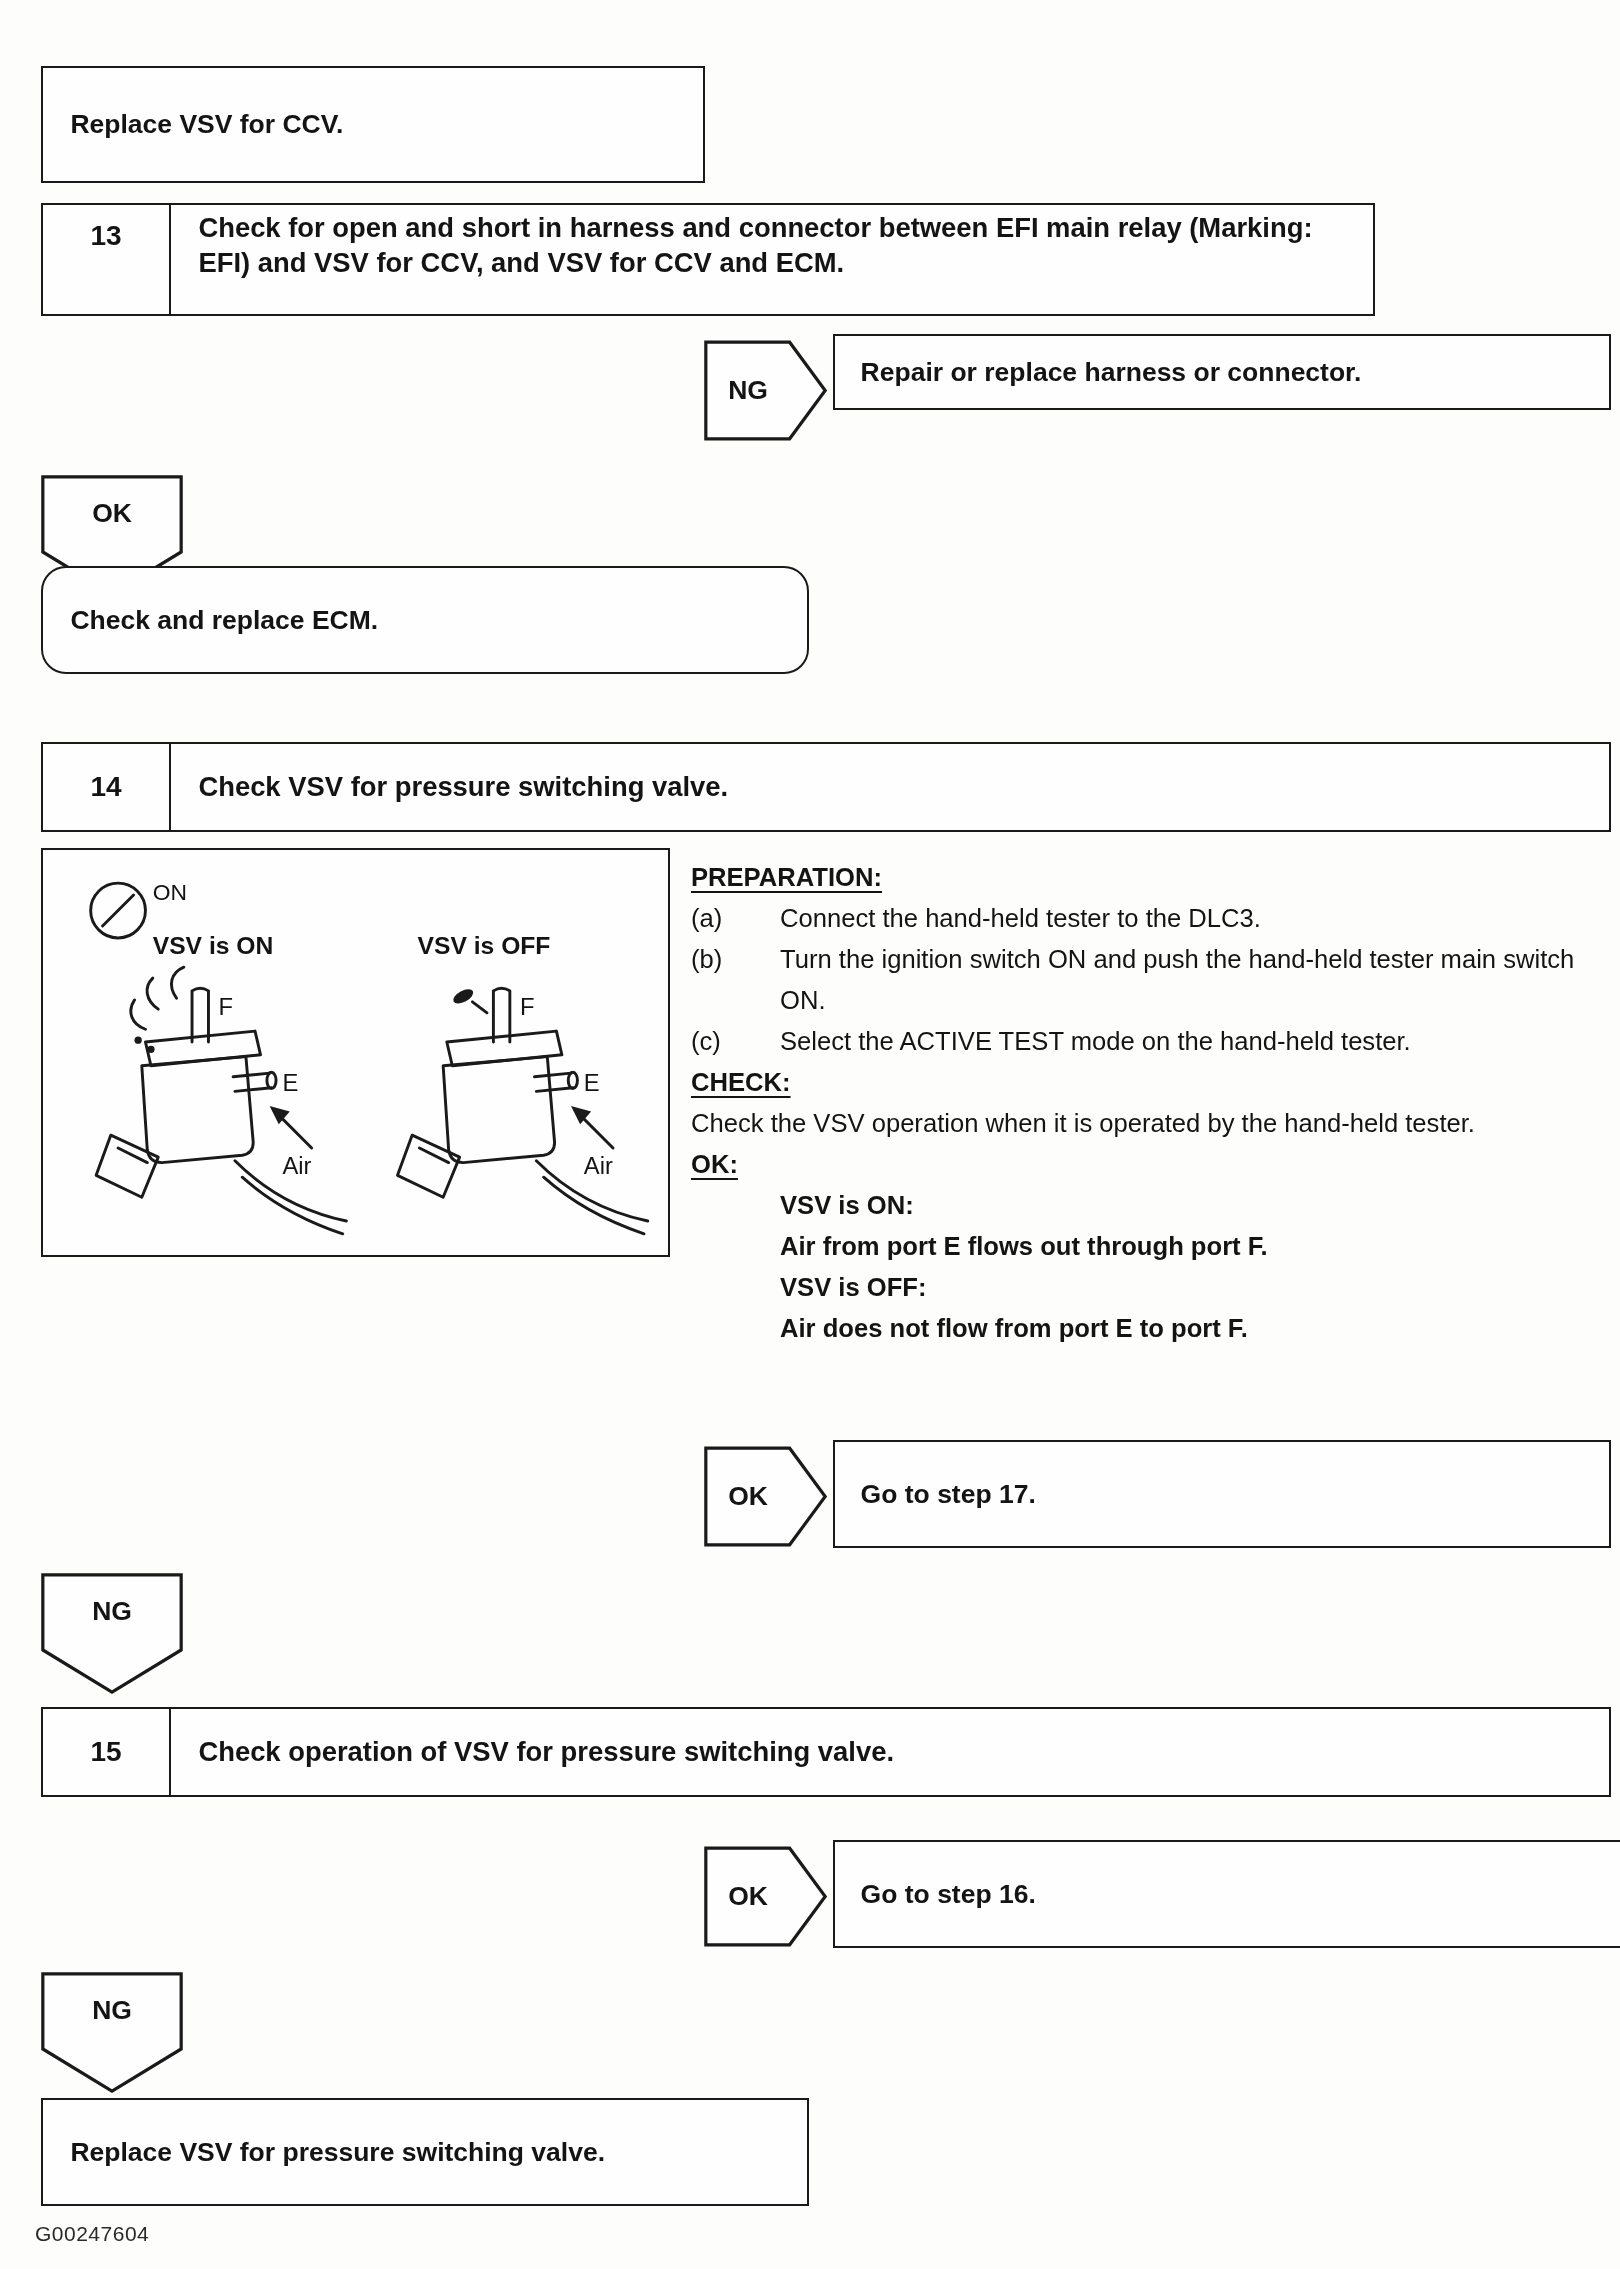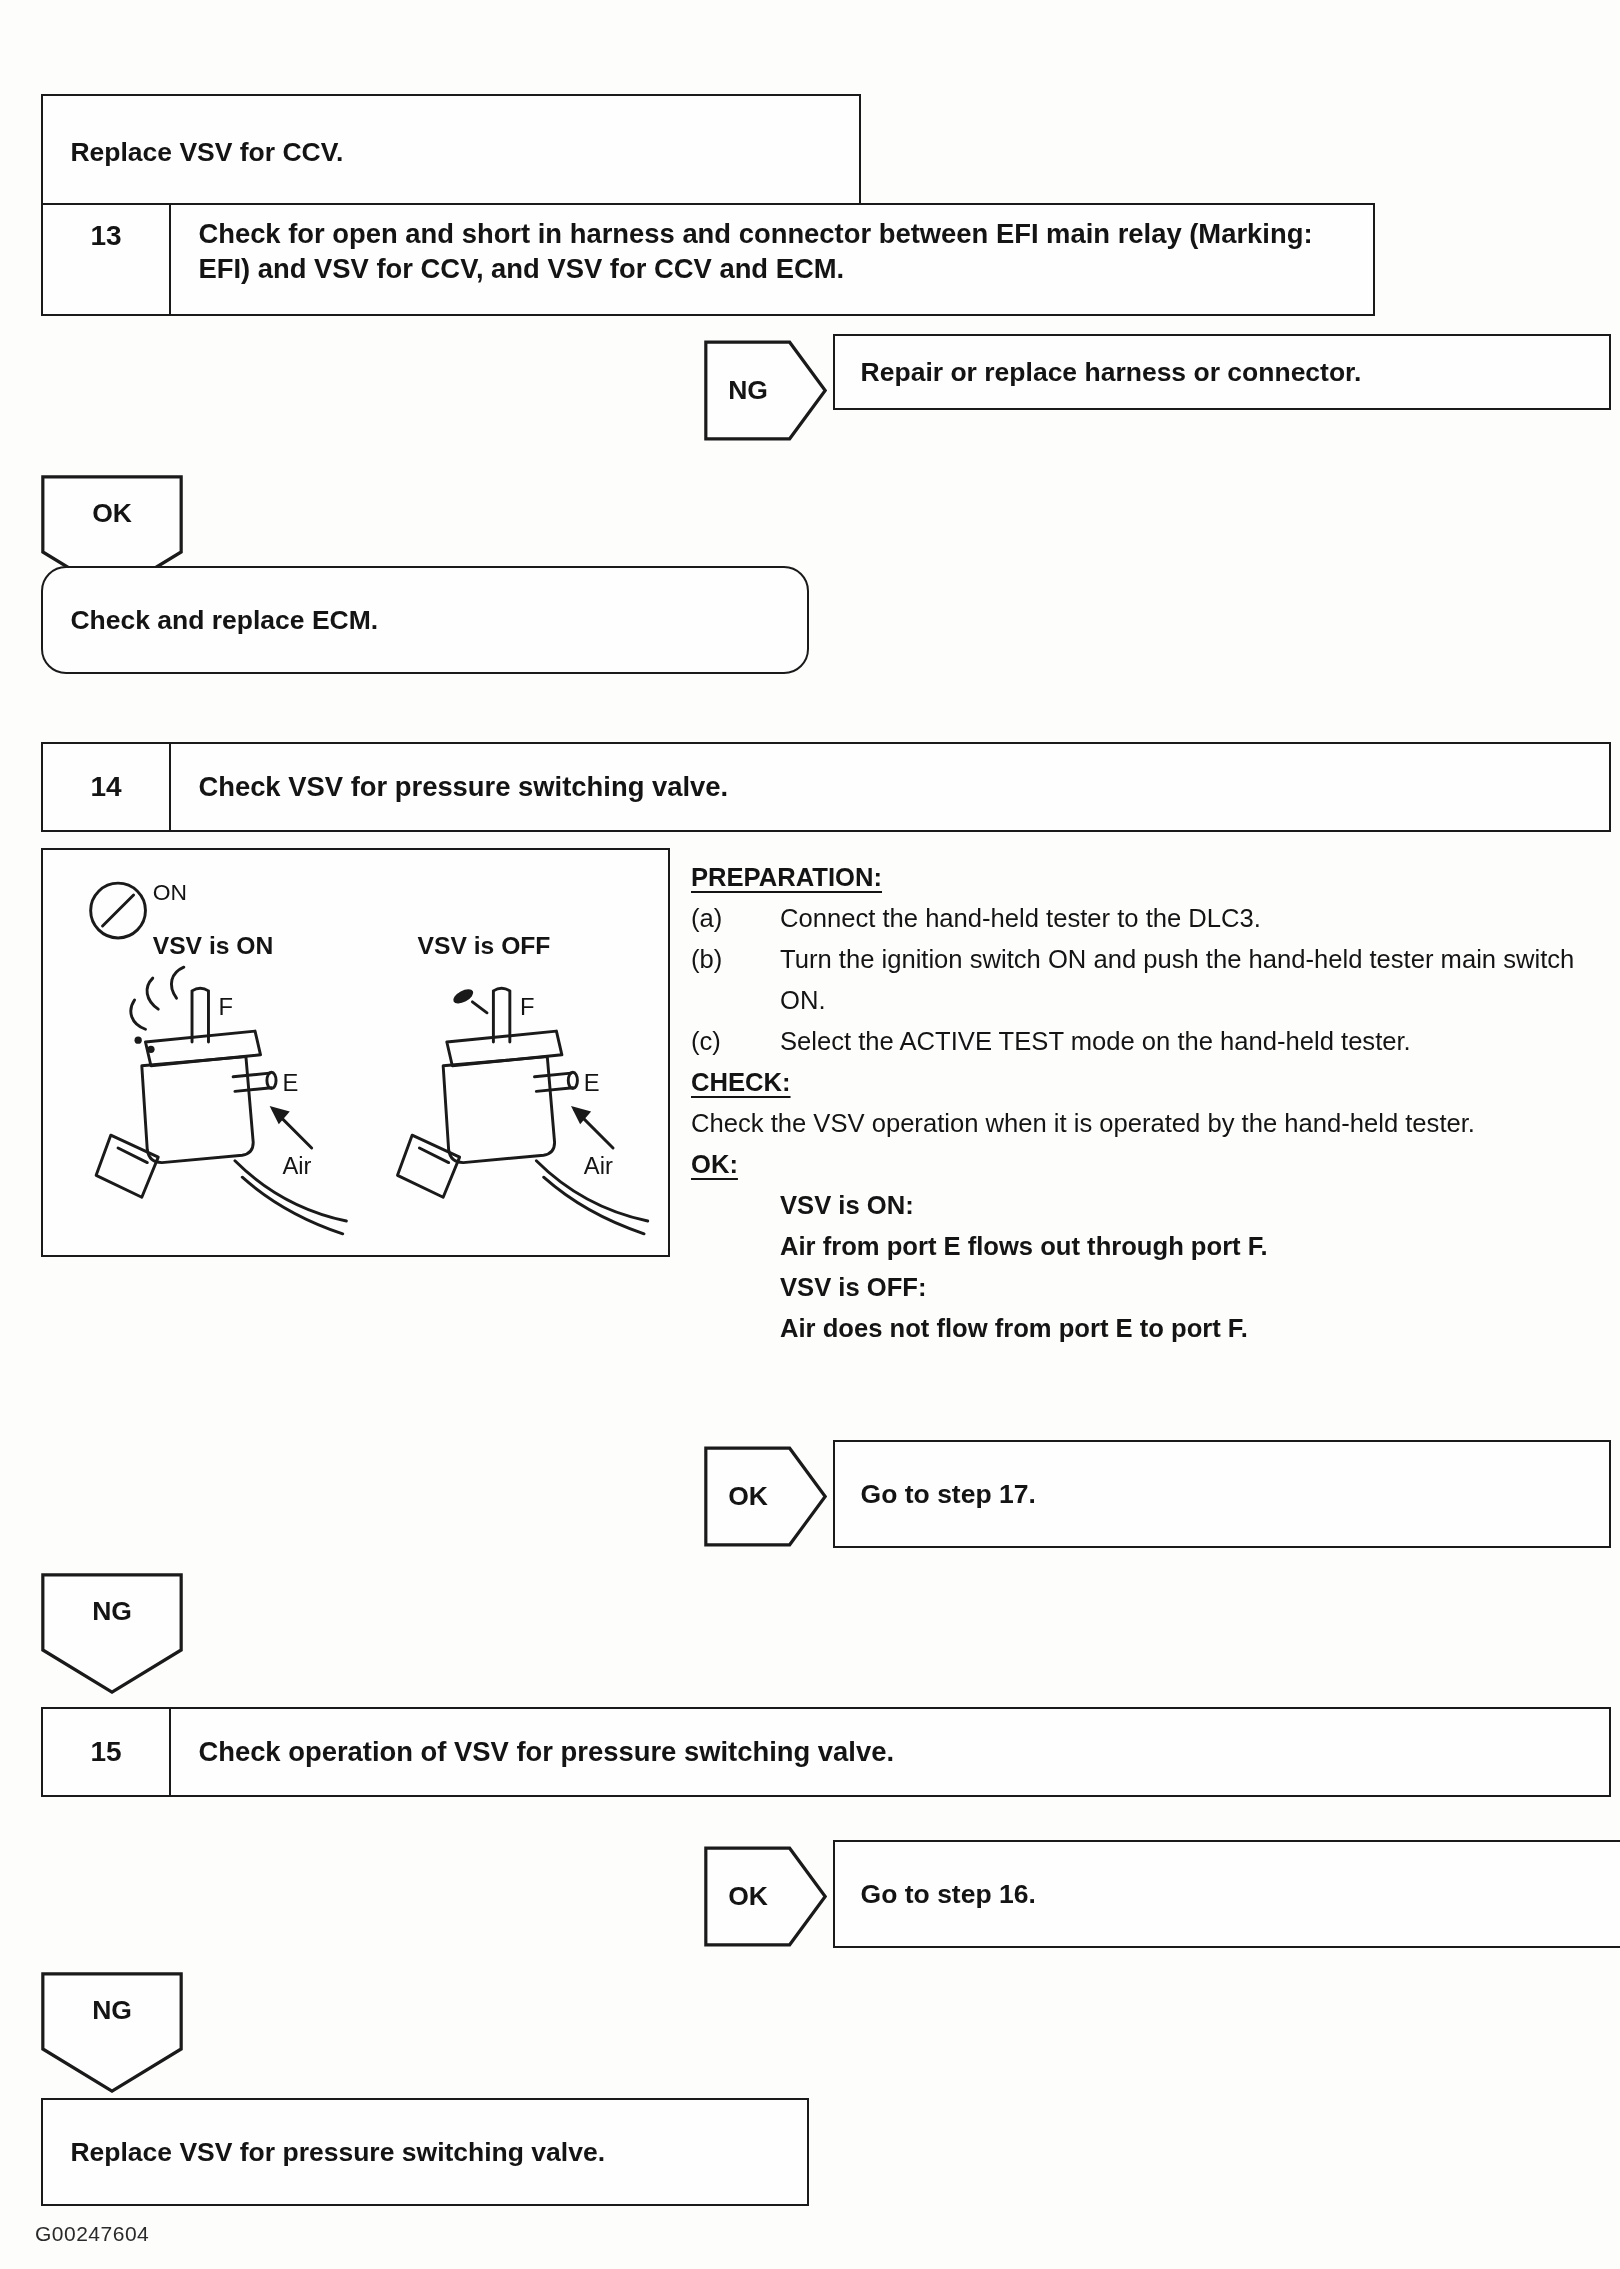--- a/index.html
+++ b/index.html
@@ -37,21 +37,21 @@
   .step-text {
     flex: 1;
     display: flex;
     align-items: center;
     font-weight: bold;
     font-size: 27.4px;
     line-height: 1.28;
     padding: 9.1px 27.4px;
   }
   .align-top .step-num { align-items: flex-start; padding-top: 14.6px; }
-  .align-top .step-text { align-items: flex-start; padding-top: 11px; }
+  .align-top .step-text { align-items: flex-start; padding-top: 5px; }
   .result-box {
     font-weight: bold;
     font-size: 26.5px;
     padding-left: 25.6px;
   }
   .tag { position: absolute; }
   .tag svg { display: block; }
   .tag .tag-label {
     position: absolute;
     display: flex;
@@ -91,21 +91,21 @@
     font-size: 21px;
     color: #2a2a2a;
     letter-spacing: 0.5px;
   }
 </style>
 </head>
 <body>
 
 <div>
 
-  <div class="box action-box" style="left:41px; top:66px; width:820px; height:117px;margin-top:28px;">
+  <div class="box action-box" style="left:41px; top:66px; width:664px; height:117px;">
     <span>Replace VSV for CCV.</span>
   </div>
 
   <div class="box step-box align-top" style="left:41px; top:203px; width:1334px; height:113px;">
     <div class="step-num">13</div>
     <div class="step-text">Check for open and short in harness and connector between EFI main relay (Marking: EFI) and VSV for CCV, and VSV for CCV and ECM.</div>
   </div>
 
   <div class="tag tag-right" style="left:704px; top:340px;">
     <svg width="123" height="101" viewBox="0 0 135 110">

